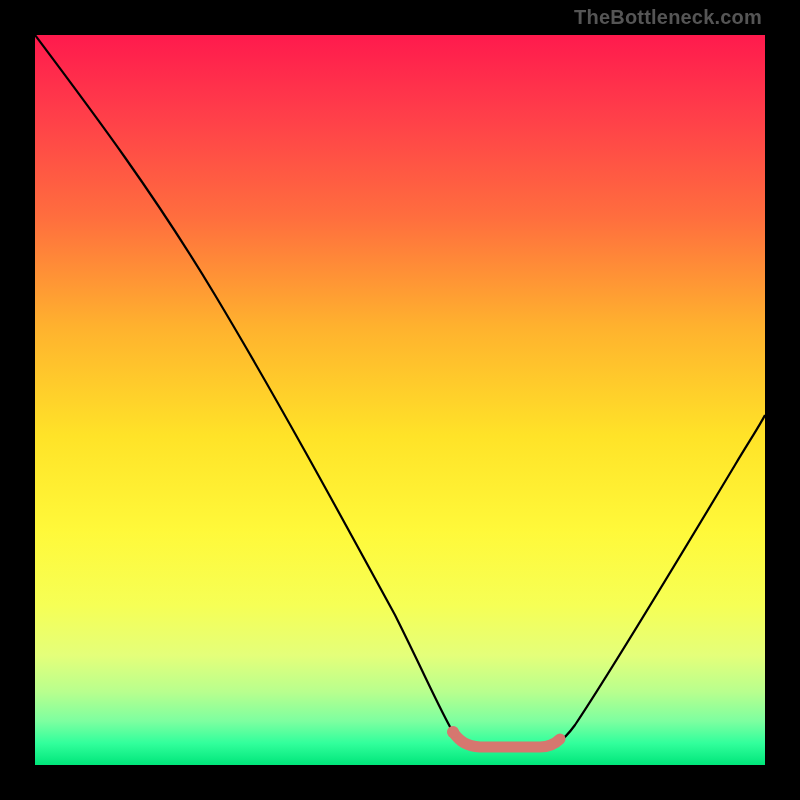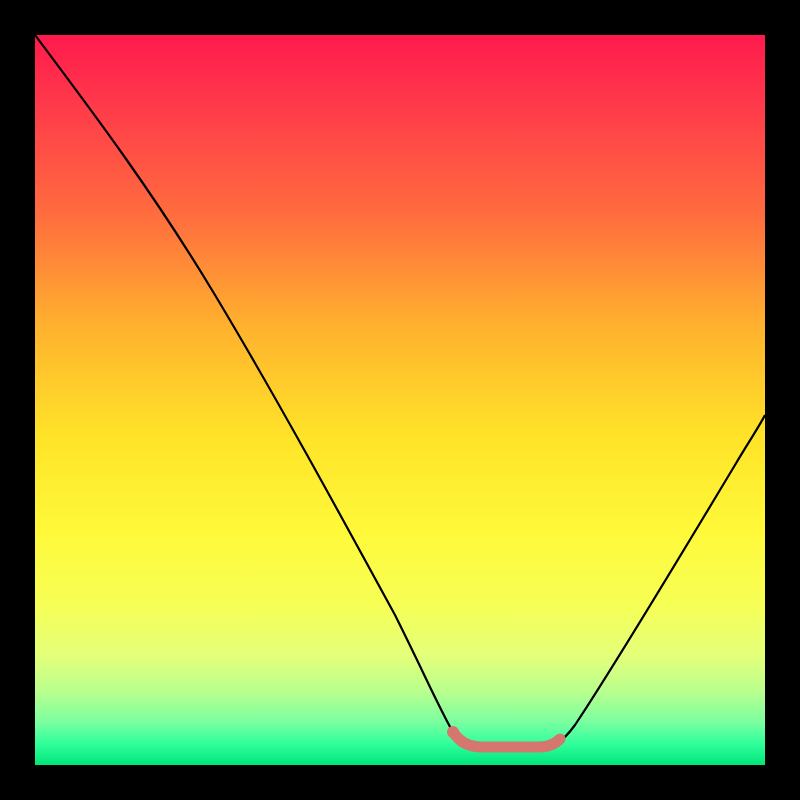--- a/index.html
+++ b/index.html
@@ -75,14 +75,15 @@
 
       <path d="M 418 697
                C 425 707, 432 711, 445 712
                L 505 712
                C 513 712, 519 710, 525 704" fill="none" stroke="#d6776f" stroke-width="11" stroke-linecap="round"></path>
 
       <circle cx="418" cy="697" r="6" fill="#d6776f"></circle>
     </svg>
   </div>
 
+  <div class="attribution">TheBottleneck.com</div>
 
 </div>
 
 </body></html>

